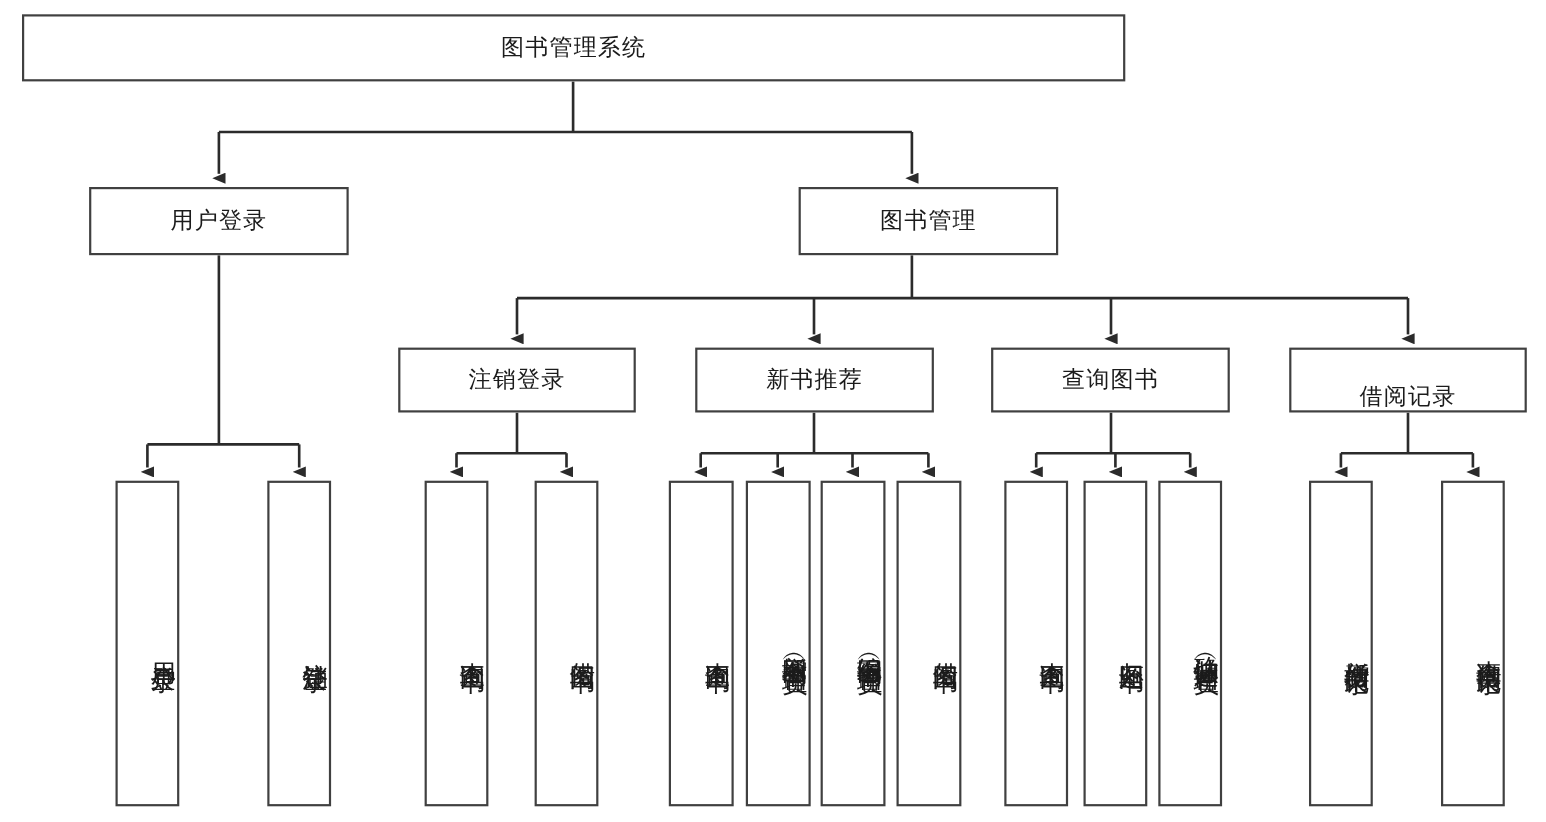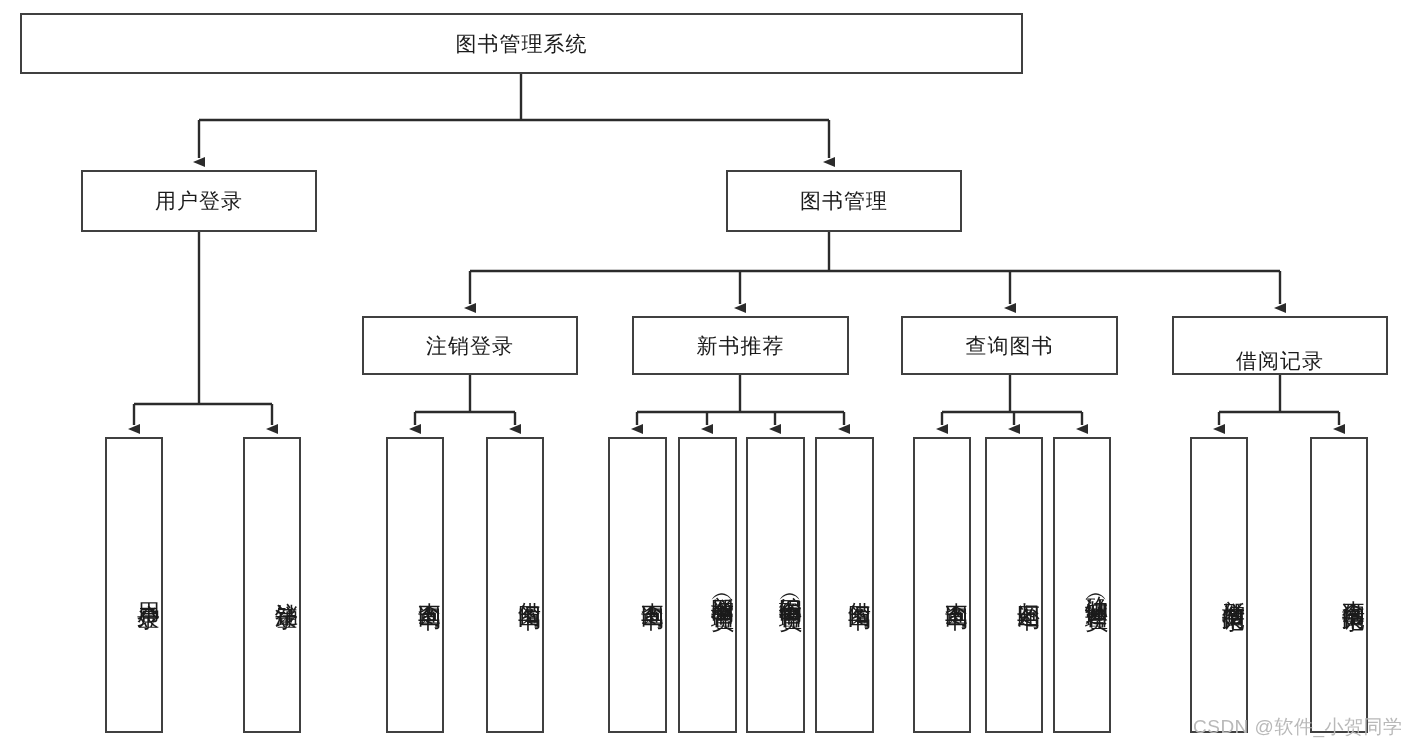--- a/index.html
+++ b/index.html
@@ -182,15 +182,14 @@
         <span class="vlabel">确认归还（管理员）</span>
       </div>
       <div class="node vert" style="left: 1190px; top: 437px; width: 58px; height: 296px;">
         <span class="vlabel">新增借阅记录</span>
       </div>
       <div class="node vert" style="left: 1310px; top: 437px; width: 58px; height: 296px;">
         <span class="vlabel">查询借阅记录</span>
       </div>
     </div>
 
-  <div class="watermark" style="left: 1193px; top: 714px;">CSDN @软件_小贺同学</div>
 
 </div>
 
 </body></html>

